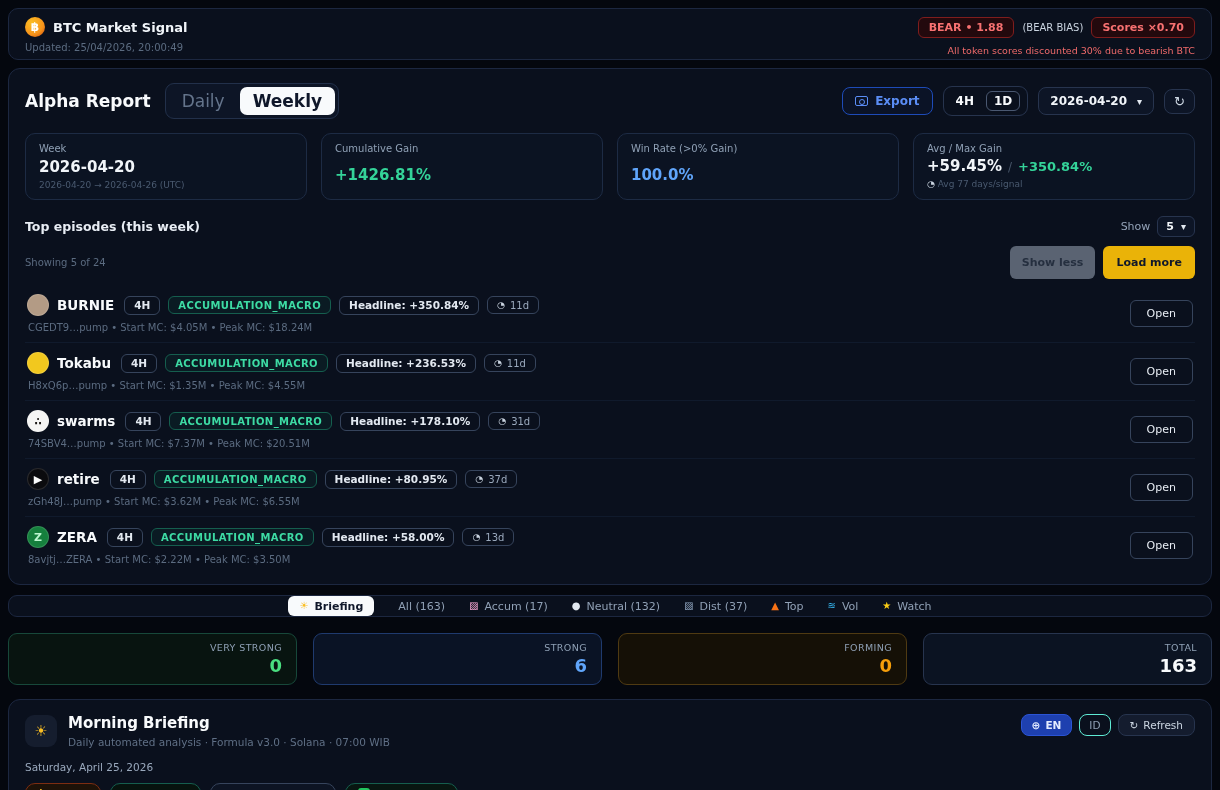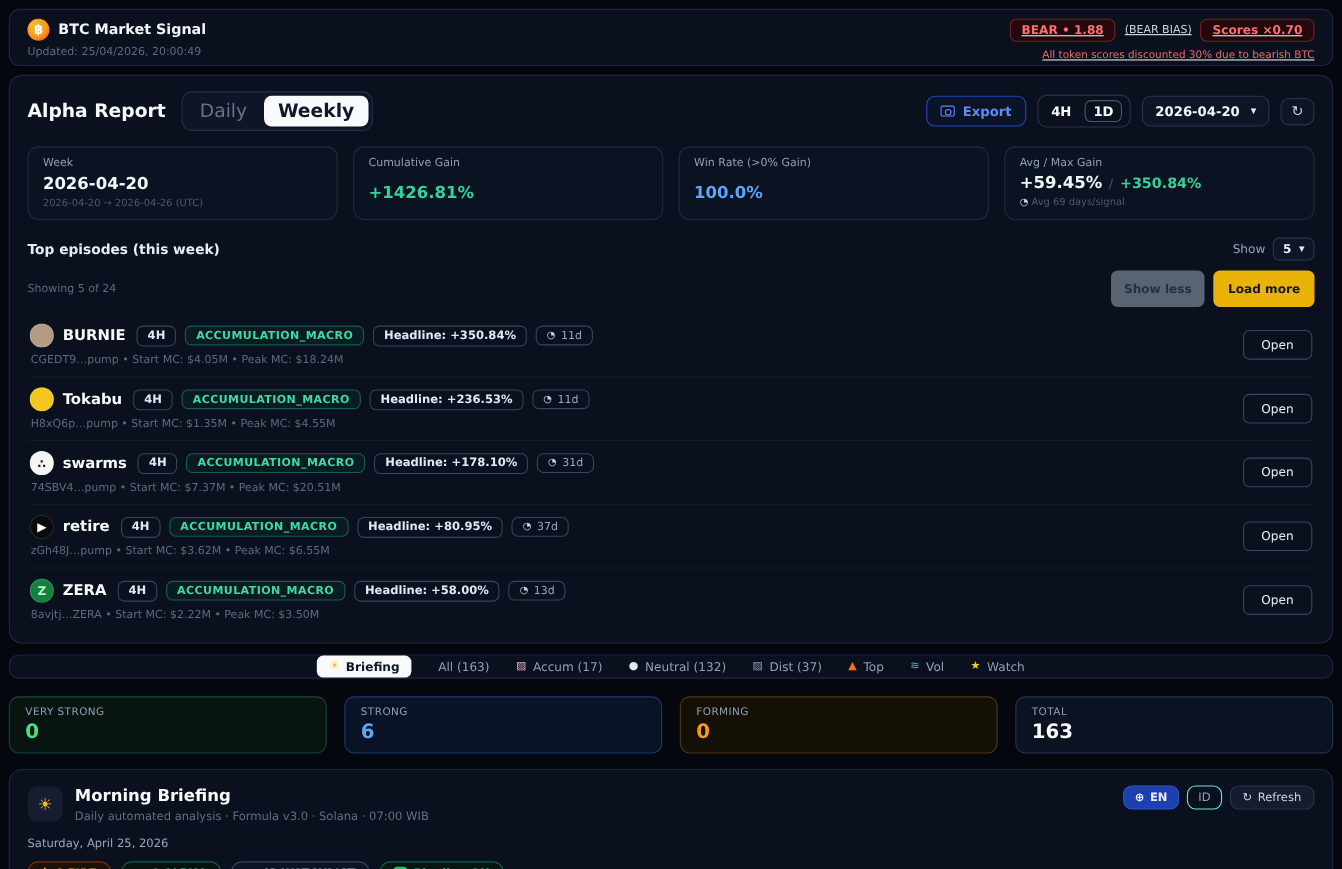--- a/index.html
+++ b/index.html
@@ -12,21 +12,21 @@
     display:flex; flex-direction:column;
   }
   .card { background:#0a101d; border:1px solid #1c2740; border-radius:10px; }
 
   
   .topbar { display:flex; justify-content:space-between; padding:8px 16px; height:52px; margin-bottom:8px; }
   .topbar-left .row1 { display:flex; align-items:center; gap:8px; }
   .btc-icon { width:20px; height:20px; border-radius:50%; background:radial-gradient(circle at 35% 30%, #fbbf24, #f7931a 60%, #c2410c); color:#fff; font-size:12px; font-weight:bold; display:flex; align-items:center; justify-content:center; }
   .topbar-title { font-size:13px; font-weight:bold; color:#f1f5f9; }
   .topbar-updated { font-size:10px; color:#5b6b80; margin-top:5px; }
-  .topbar-right { text-align:right;text-decoration:underline; }
+  .topbar-right { text-align:right; }
   .topbar-right .row1 { display:flex; align-items:center; gap:8px; justify-content:flex-end; }
   .red-badge { background:#23090d; border:1px solid #7f1d1d; color:#f87171; font-weight:bold; font-size:11px; padding:3px 10px; border-radius:6px; }
   .bias-label { font-size:10px; color:#cbd5e1; }
   .warning-text { font-size:9.5px; color:#ef6a6a; margin-top:7px; }
 
   
   .alpha-panel { border-radius:12px; padding:14px 16px 10px; margin-bottom:10px; flex:0 0 auto; }
   .alpha-header { display:flex; align-items:center; justify-content:space-between; margin-bottom:14px; }
   .alpha-header-left { display:flex; align-items:center; gap:14px; }
   .alpha-title { font-size:17px; font-weight:bold; color:#f8fafc; }
@@ -78,21 +78,21 @@
   .ep-details { font-size:10px; color:#5b6b80; margin-top:6px; margin-left:1px; }
   .open-btn { background:transparent; border:1px solid #36445c; color:#e8edf4; border-radius:6px; padding:6px 16px; font-size:11px; font-family:inherit; cursor:pointer; }
 
   
   .filter-card { display:flex; justify-content:center; align-items:center; gap:24px; height:30px; border-radius:9px; margin-bottom:16px; }
   .filter-item { display:flex; gap:6px; align-items:center; font-size:11px; color:#90a0b5; cursor:pointer; }
   .filter-item.active { background:#f8fafc; color:#0f172a; font-weight:bold; border-radius:6px; padding:3.5px 11px; }
   .f-icon { font-size:10px; line-height:1; }
 
   
-  .summary-row { display:flex; gap:16px; margin-bottom:14px; }
+  .summary-row { display:flex; gap:16px; margin-bottom:14px;text-align:right; }
   .summary-card { flex:1; border:1px solid #27344e; background:#0b1322; border-radius:9px; padding:8px 14px; min-height:52px; }
   .summary-label { font-size:9.5px; color:#8fa0b5; letter-spacing:.4px; }
   .summary-value { font-size:18px; font-weight:bold; margin-top:2px; }
 
   
   .briefing-card { border-radius:12px; padding:14px 16px 12px; flex:0 0 auto; }
   .brief-header { display:flex; justify-content:space-between; align-items:flex-start; }
   .brief-left { display:flex; gap:11px; align-items:center; }
   .sun-box { width:32px; height:32px; border-radius:9px; background:#151d2e; display:flex; align-items:center; justify-content:center; font-size:15px; color:#fbbf24; }
   .brief-title { font-size:15px; font-weight:bold; color:#f8fafc; }
@@ -170,21 +170,21 @@
     </div>
     <div class="stat-card">
       <div class="stat-label">Avg / Max Gain</div>
       <div class="avgmax">
         <span class="stat-value" style="margin-top: 0px; color: rgb(241, 245, 249);">+59.45%</span>
         <span class="sep">/</span>
         <span class="stat-value" style="margin-top: 0px; font-size: 13px; color: rgb(52, 211, 153);">+350.84%</span>
       </div>
       <div class="stat-sub">
         <span class="clock-glyph">◔</span>
-        <span>Avg 69 days/signal</span>
+        <span>Avg 77 days/signal</span>
       </div>
     </div>
   </div>
 
   <div class="episodes-head">
     <span class="episodes-title">Top episodes (this week)</span>
     <div class="show-wrap">
       <span class="show-label">Show</span>
       <div class="show-select">
         <span>5</span>

